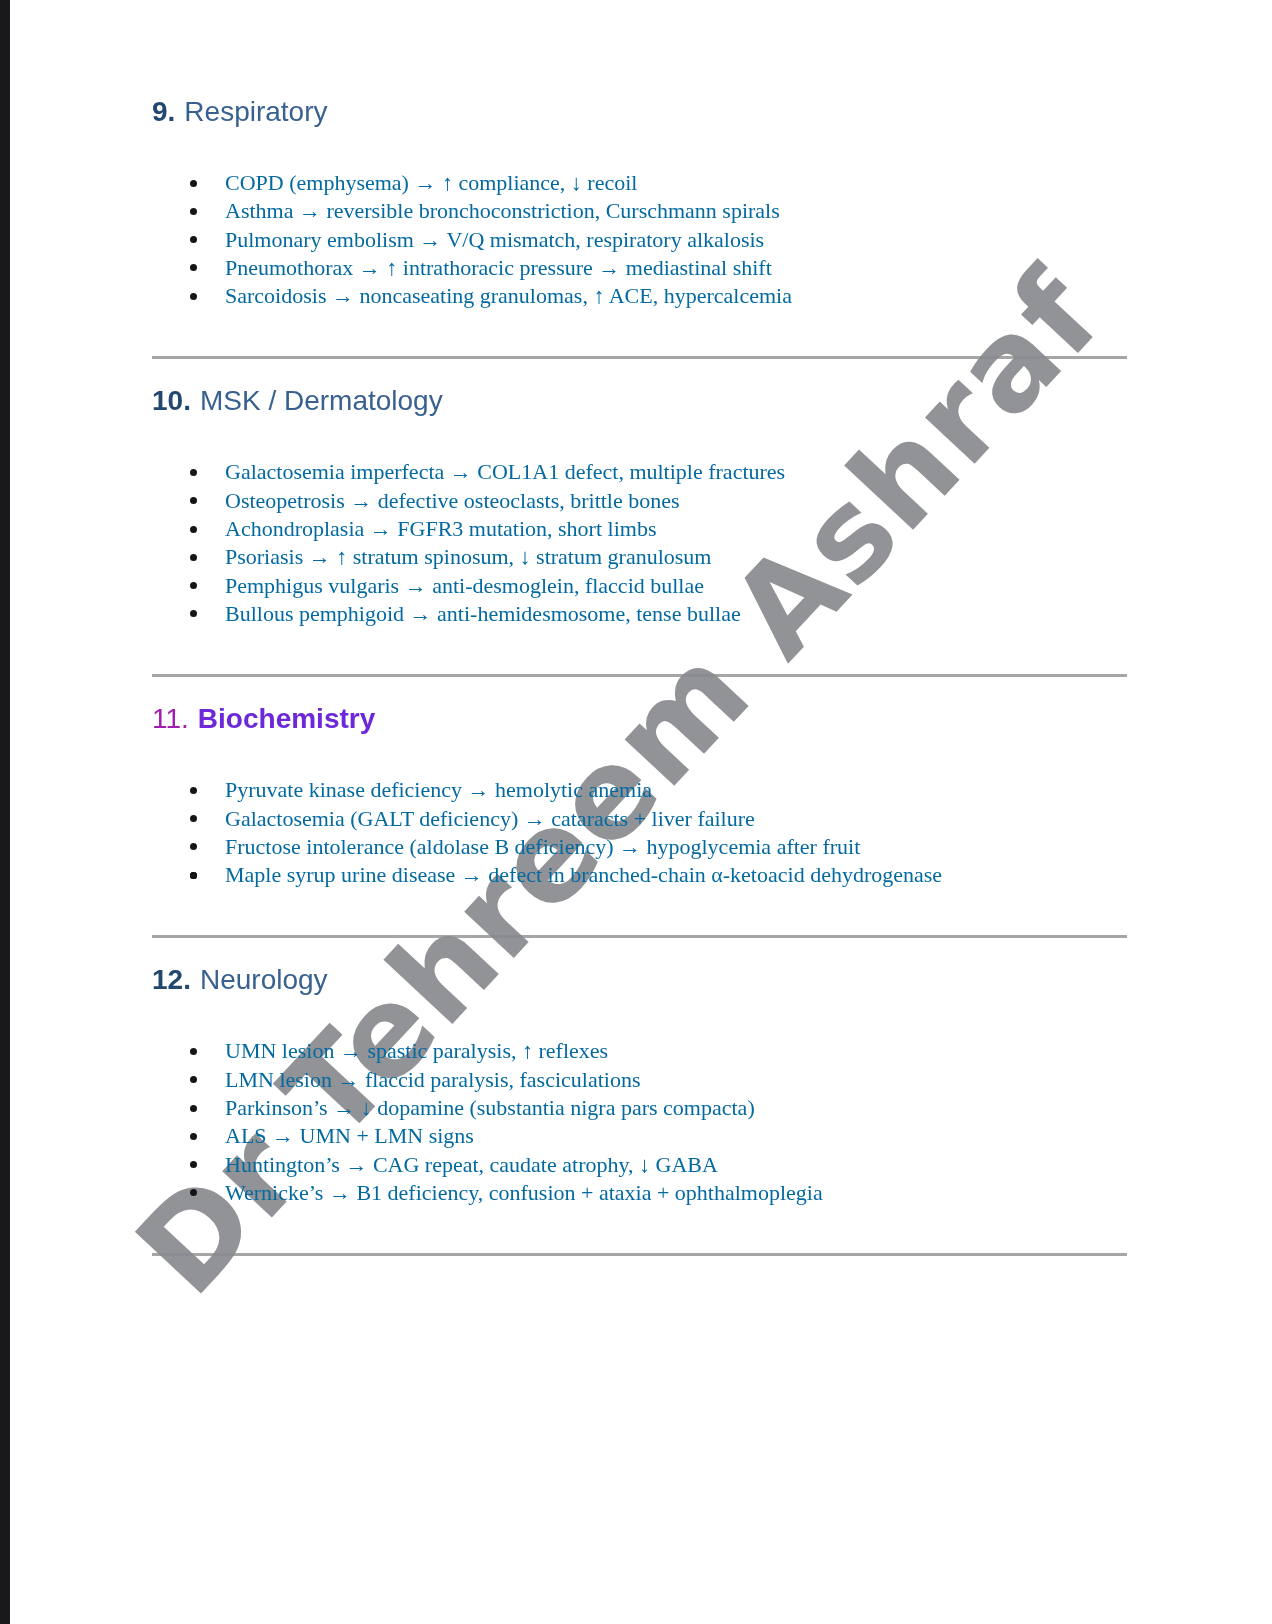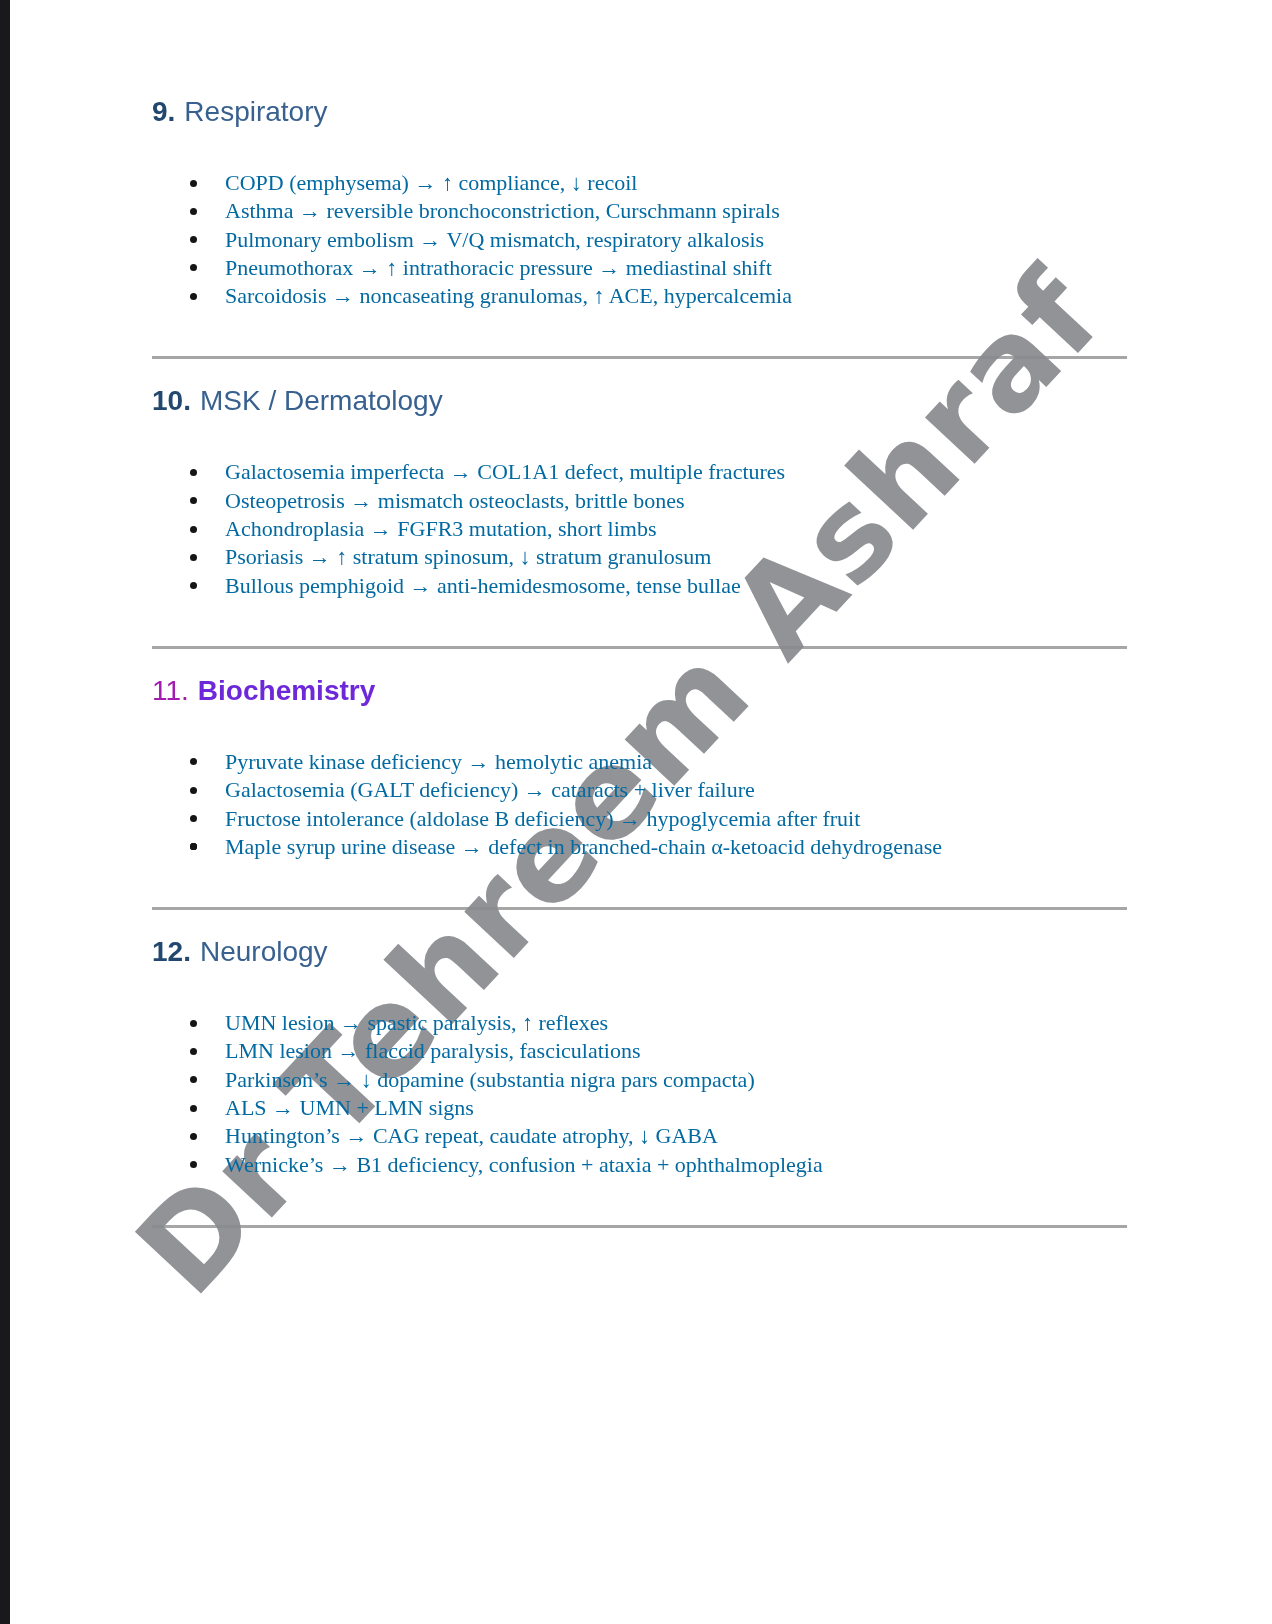--- a/index.html
+++ b/index.html
@@ -111,33 +111,37 @@
       <span class="h-num strong">10.</span><span class="h-title regular">MSK / Dermatology</span>
     </h2>
     <ul class="bullet-list">
   <li>
     <span class="bullet-marker"></span>
     <span class="bullet-text">Galactosemia imperfecta → COL1A1 defect, multiple fractures</span>
   </li>
 
   <li>
     <span class="bullet-marker"></span>
-    <span class="bullet-text">Osteopetrosis → mismatch osteoclasts, brittle bones</span>
+    <span class="bullet-text">Osteopetrosis → defective osteoclasts, brittle bones</span>
   </li>
 
   <li>
     <span class="bullet-marker"></span>
     <span class="bullet-text">Achondroplasia → FGFR3 mutation, short limbs</span>
   </li>
 
   <li>
     <span class="bullet-marker"></span>
     <span class="bullet-text">Psoriasis → ↑ stratum spinosum, ↓ stratum granulosum</span>
   </li>
 
+  <li>
+    <span class="bullet-marker"></span>
+    <span class="bullet-text">Pemphigus vulgaris → anti-desmoglein, flaccid bullae</span>
+  </li>
 
   <li>
     <span class="bullet-marker"></span>
     <span class="bullet-text">Bullous pemphigoid → anti-hemidesmosome, tense bullae</span>
   </li>
 </ul>
     <hr class="divider">
   </section>
 
   <section class="doc-section">

